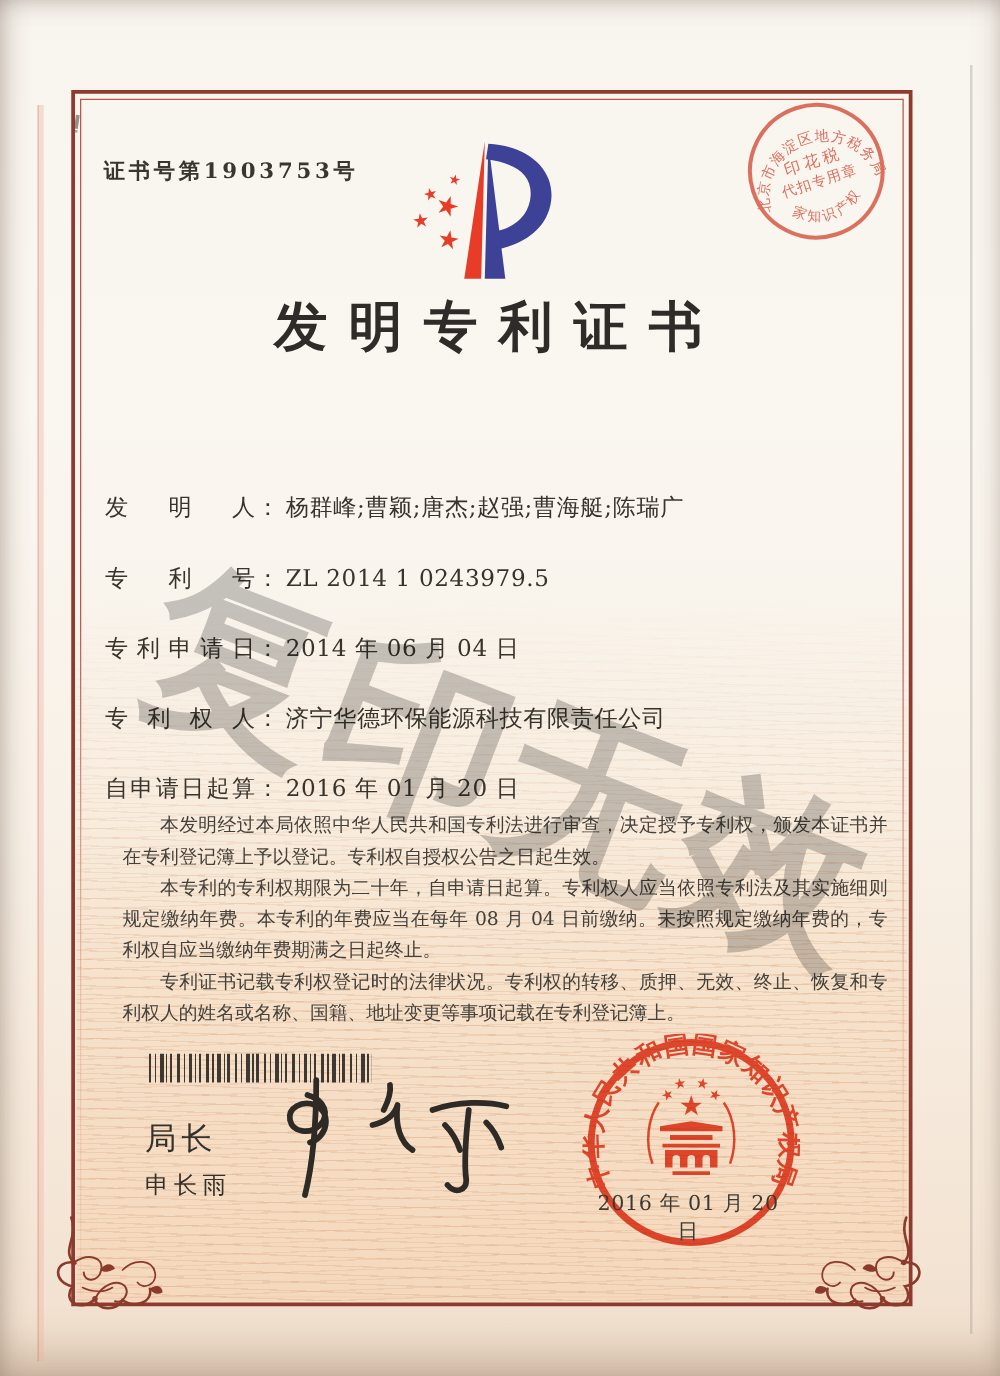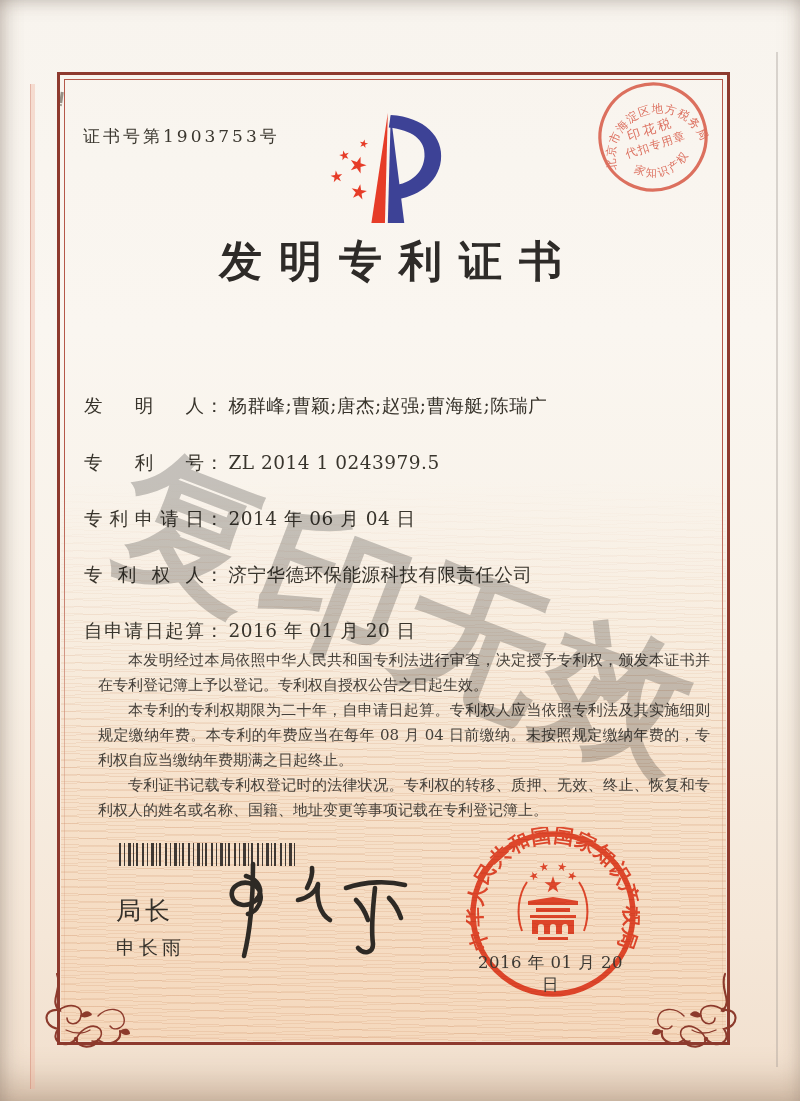--- a/index.html
+++ b/index.html
@@ -31,21 +31,21 @@
   .pink-tex::after{content:"";position:absolute;inset:0;
     background-image:repeating-linear-gradient(2deg,rgba(205,140,95,.20) 0 1px,transparent 1px 7px),
                      repeating-linear-gradient(-2deg,rgba(205,140,95,.16) 0 1px,transparent 1px 8px);
     -webkit-mask-image:linear-gradient(180deg,transparent 42%,#000 72%);
             mask-image:linear-gradient(180deg,transparent 42%,#000 72%);}
   .corner-orn{position:absolute;width:112px;height:102px;z-index:6;}
   .corner-bl{left:36px;top:946px;}
   .corner-br{left:634px;top:946px;transform:scaleX(-1);}
 
   
-  .cert-number{position:absolute;left:83px;top:125px;font-size:17px;letter-spacing:3px;color:#3a362e;z-index:4;}
+  .cert-number{position:absolute;left:83px;top:125px;font-size:17px;letter-spacing:3px;color:#3a362e;z-index:4;font-weight:bold;}
   .logo{position:absolute;left:327px;top:106px;z-index:4;}
   .title{position:absolute;left:57px;top:233px;width:667px;text-align:center;
     font-size:43px;font-weight:700;letter-spacing:17px;text-indent:17px;color:#2e2b28;z-index:4;}
   .frow{position:absolute;left:84px;font-size:18.5px;color:#38342c;white-space:nowrap;z-index:4;}
   .flabel{display:inline-block;width:120px;text-align:justify;text-align-last:justify;vertical-align:bottom;}
   .fcolon{display:inline-block;margin-left:1px;}
   .fvalue{margin-left:5px;letter-spacing:.5px;}
   .r0{top:337px}.r1{top:393px}.r2{top:450px}.r3{top:506px}.r4{top:562px}.r5{top:618px}
   .legal{position:absolute;left:98px;top:648px;width:612px;font-size:15px;line-height:25px;
     text-align:justify;color:#45403a;z-index:4;}

